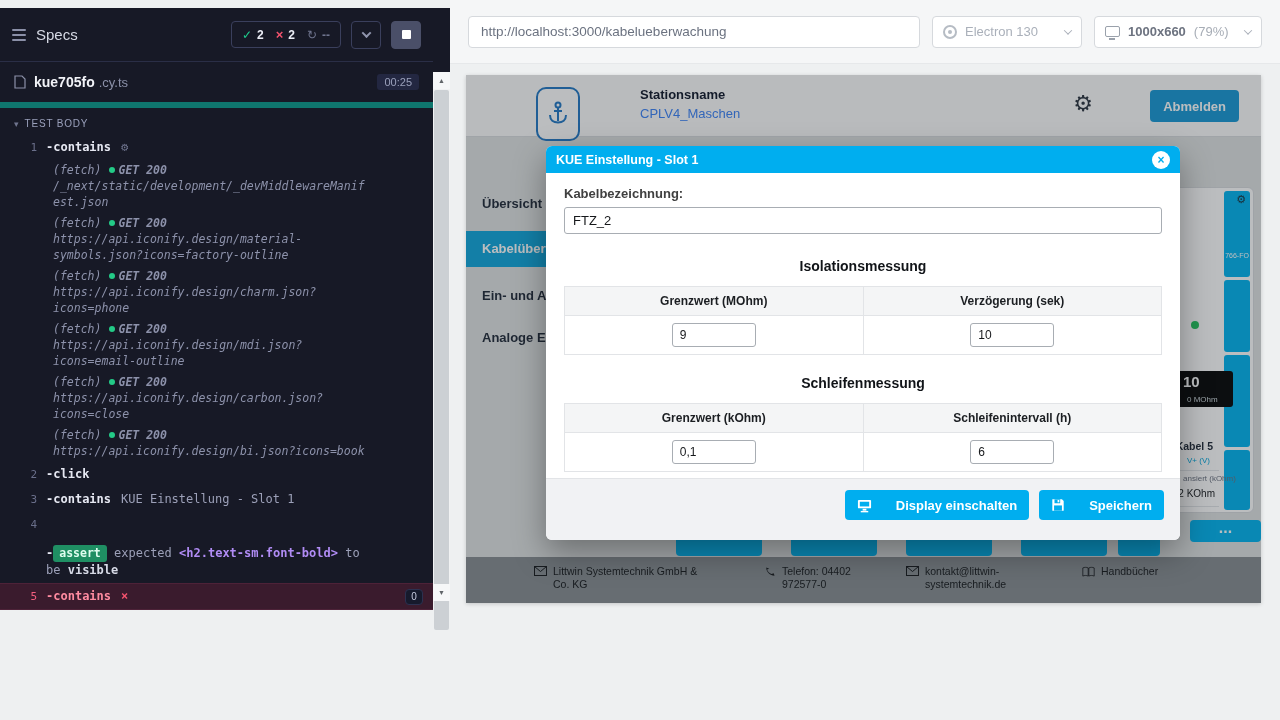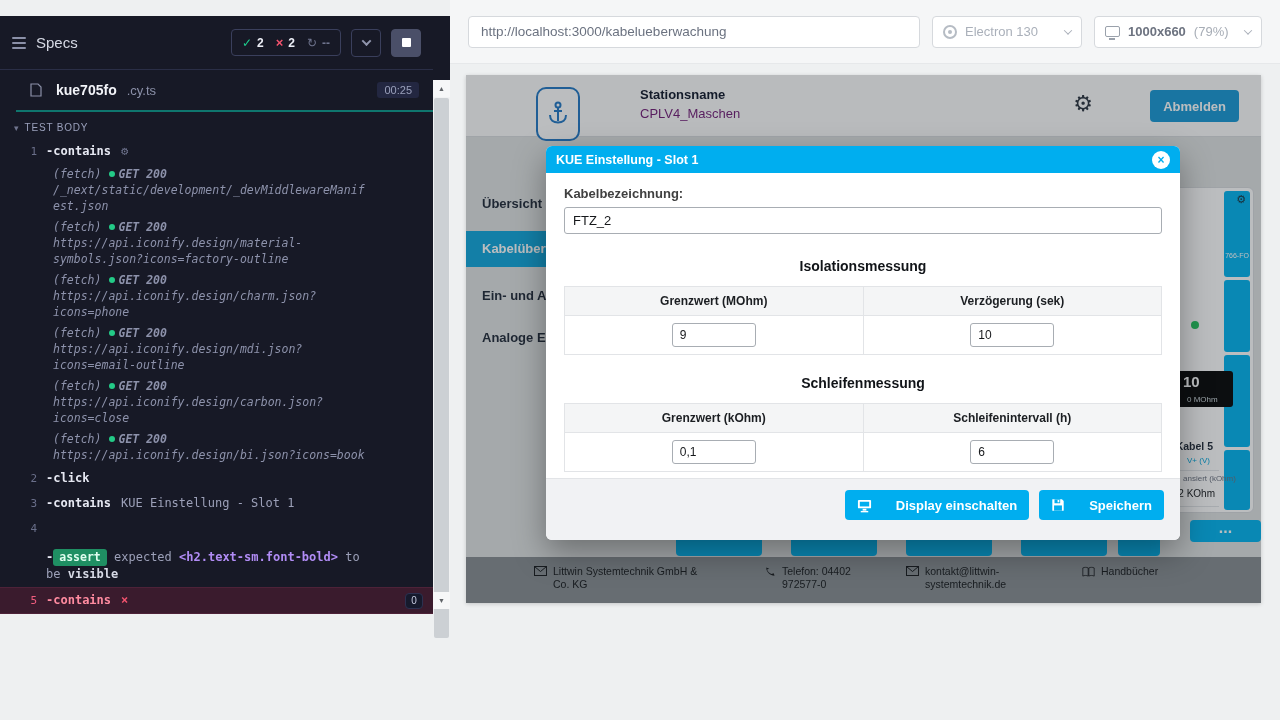--- a/index.html
+++ b/index.html
@@ -1,21 +1,21 @@
 <!DOCTYPE html>
 <html><head>
 <meta charset="utf-8">
 <style>
   * { margin:0; padding:0; box-sizing:border-box; }
   html,body { width:1280px; height:720px; overflow:hidden; background:#eef0f1;
               font-family:"Liberation Sans", sans-serif; }
   .page { position:relative; width:1280px; height:720px; }
 
   
-  .reporter { position:absolute; left:0; top:16px; width:450px; height:593px;
+  .reporter { position:absolute; left:0; top:8px; width:450px; height:593px;
               background:#171926; color:#e6e8f2; }
   .rep-inner { position:absolute; left:0; top:0; width:433px; height:720px; overflow:hidden; }
 
   .rep-header { display:flex; align-items:center; height:54px; padding:0 12px;
                 border-bottom:1px solid #2a2e46; }
   .menu-icon { display:flex; flex-direction:column; gap:3px; width:14px; cursor:pointer; }
   .menu-icon i { display:block; height:2px; background:#8b90a8; border-radius:1px; }
   .rep-title { margin-left:10px; font-size:15px; color:#d6d9e4; }
   .rep-stats { margin-left:auto; display:flex; align-items:center; gap:12px;
                border:1px solid #3a3f5c; border-radius:4px; padding:5px 10px; }
@@ -26,22 +26,22 @@
   .ic-refresh { color:#6f748e; font-style:normal; font-size:12px; }
   .stat.pending b { color:#6f748e; }
   .rep-btn { margin-left:10px; width:30px; height:28px; background:transparent;
              border:1px solid #3a3f5c; border-radius:4px; display:flex;
              align-items:center; justify-content:center; cursor:pointer; }
   .rep-btn .chev { width:7px; height:7px; border-right:2px solid #9095ad;
                    border-bottom:2px solid #9095ad; transform:rotate(45deg) translate(-1px,-1px); }
   .rep-btn.stop { background:#4a4f68; border-color:#4a4f68; }
   .stop-sq { width:9px; height:9px; background:#ffffff; border-radius:1px; }
 
-  .spec-row { display:flex; align-items:center; gap:14px; padding:12px 14px;
-              border-bottom:2px solid #0f766e;margin-left:16px; }
+  .spec-row { display:flex; align-items:center; gap:8px; padding:12px 14px;
+              border-bottom:6px solid #0f766e; }
   .spec-name { font-size:14px; font-weight:bold; color:#f2f3f8; }
   .spec-ext { font-size:13px; color:#8b90a8; margin-left:-4px; }
   .spec-time { margin-left:auto; background:#232741; color:#9aa0bb; font-size:11px;
                padding:2px 7px; border-radius:3px; }
 
   .section-row { display:flex; align-items:center; gap:6px; padding:10px 14px 6px; }
   .section-caret { color:#6f748e; font-size:9px; }
   .section-label { font-size:10px; letter-spacing:0.8px; color:#9aa0bb; }
 
   .cmd-log { font-family:"DejaVu Sans Mono", monospace; }
@@ -113,21 +113,21 @@
   .aut { position:absolute; left:16px; top:75px; width:795px; height:528px; background:#ffffff;
          box-shadow:0 1px 4px rgba(0,0,0,0.18); overflow:hidden; }
   .app { position:absolute; inset:0; background:#e0e2e3; }
   .app-header { position:absolute; left:0; top:0; width:795px; height:62px; background:#fdfdfd;
                 border-bottom:1px solid #d9dcdf; }
   .logo-box { position:absolute; left:70px; top:12px; width:44px; height:54px; background:#fff;
               border:2px solid #2178c4; border-radius:10px; display:flex; align-items:center;
               justify-content:center; z-index:2; }
   .station { position:absolute; left:174px; top:12px; }
   .station-label { font-size:13px; font-weight:bold; color:#0f172a; }
-  .station-value { font-size:13px; color:#701a75; margin-top:4px; }
+  .station-value { font-size:13px; color:#3b82f6; margin-top:4px; }
   .app-gear { position:absolute; right:168px; top:16px; font-size:22px; color:#2b3440; cursor:pointer; }
   .logout-btn { position:absolute; right:22px; top:15px; height:32px; padding:0 13px;
                 background:#1899d6; color:#fff; border:none; border-radius:4px; font-size:13px;
                 font-weight:bold; cursor:pointer; font-family:"Liberation Sans", sans-serif; }
 
   .nav-item { position:absolute; left:0; width:118px; padding-left:16px; font-size:13px;
               font-weight:bold; color:#1f2937; line-height:30px; height:30px; cursor:pointer;
               white-space:nowrap; overflow:hidden; }
   .nav-item.active { background:#0fa7dd; color:#fff; height:36px; line-height:36px; }
 

